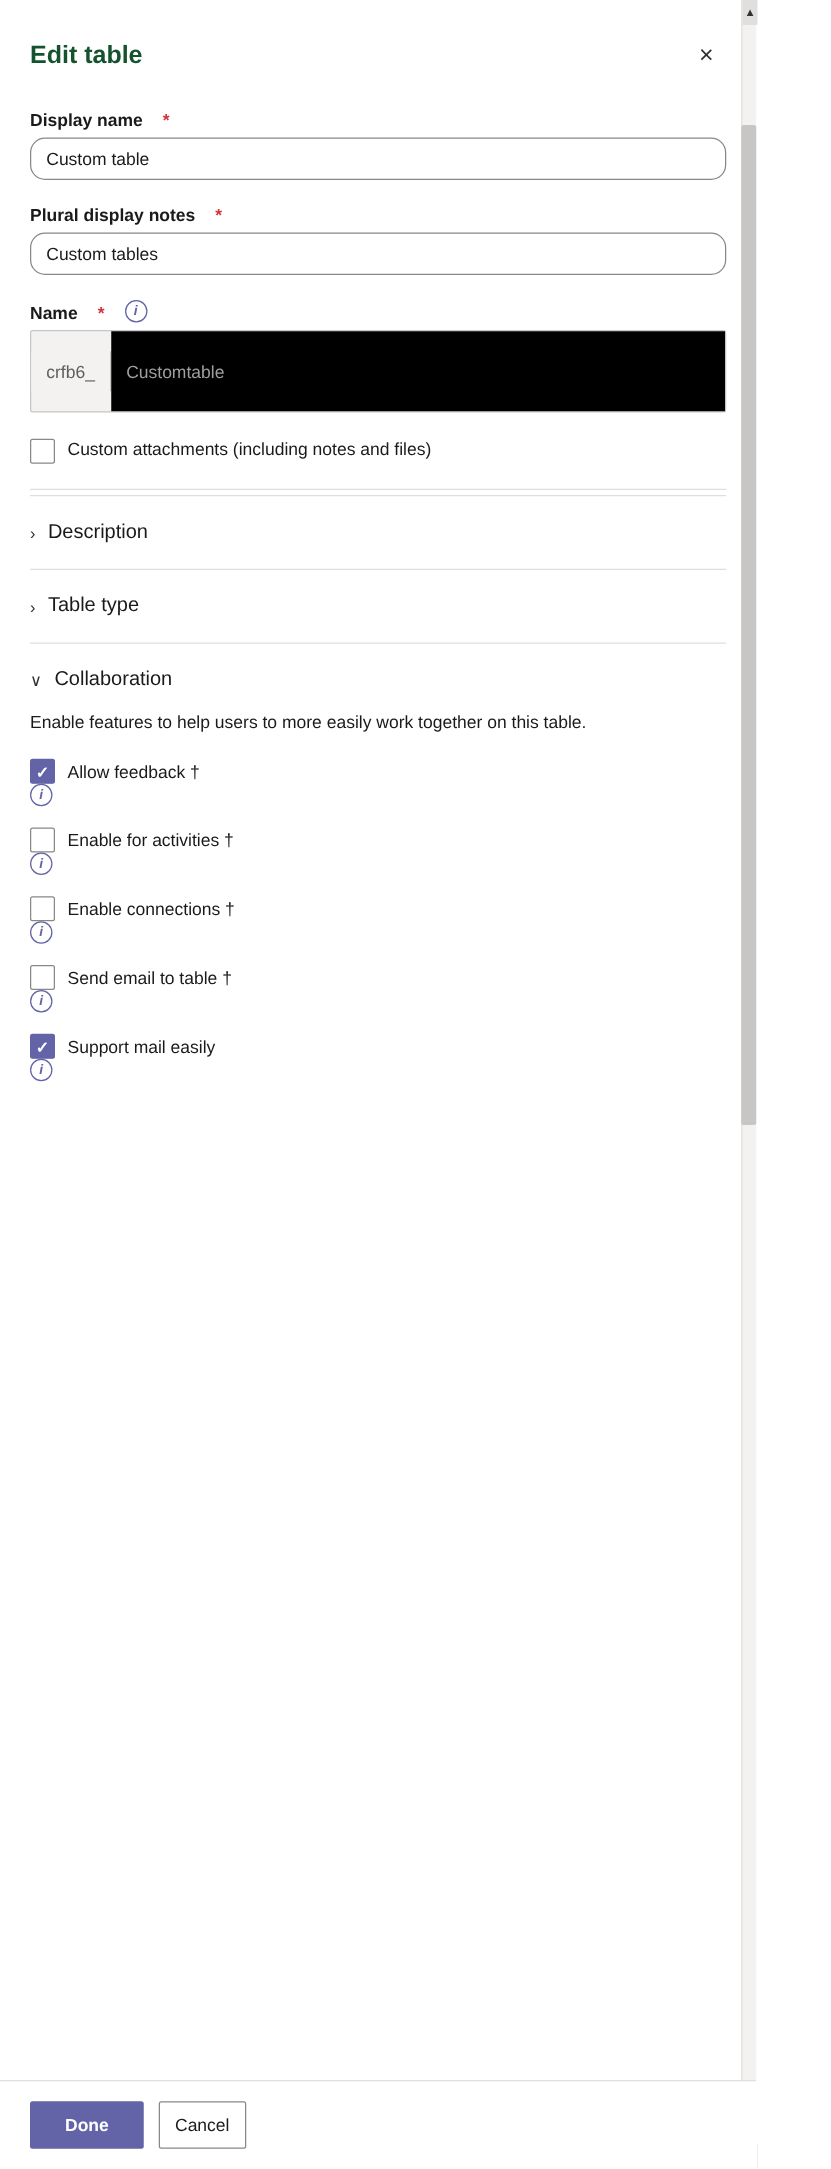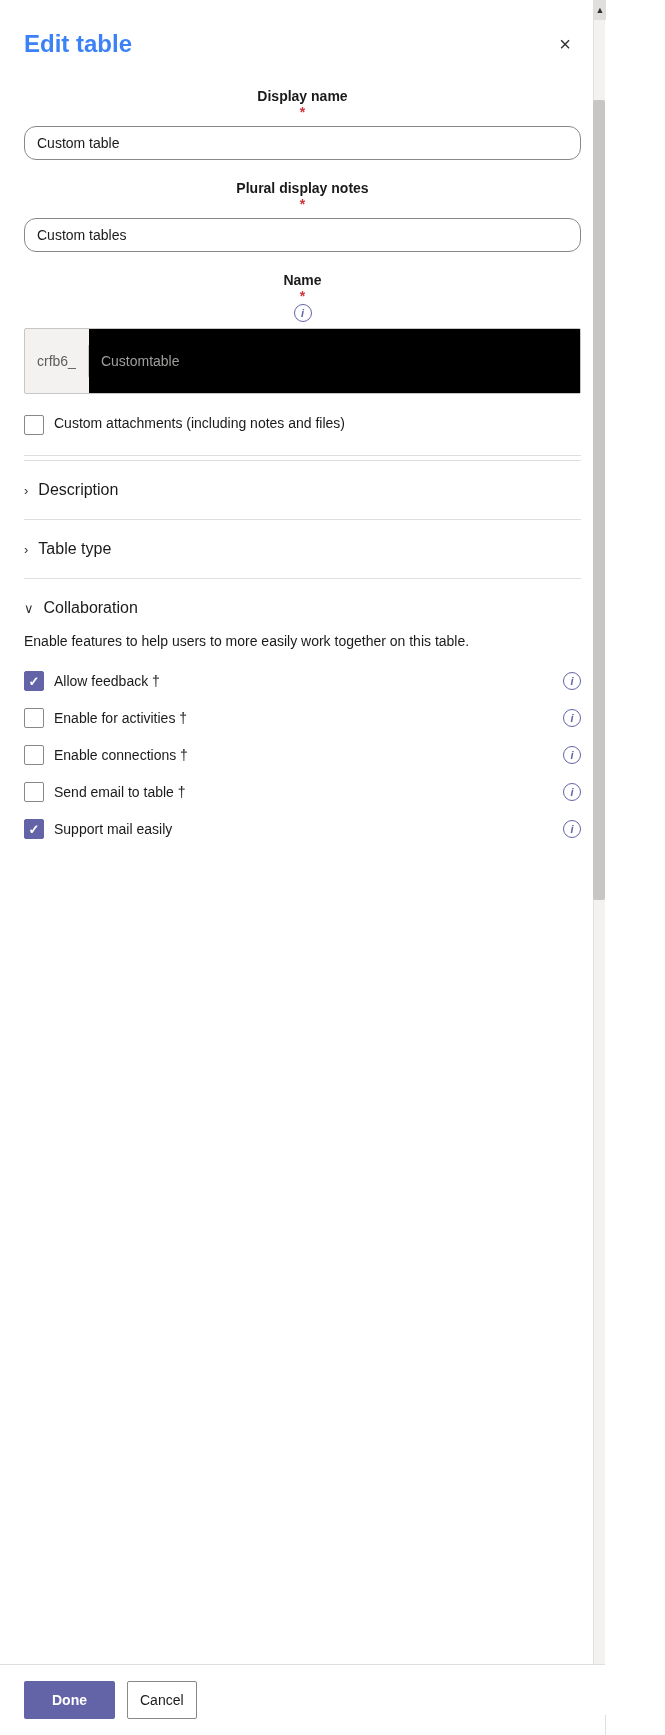--- a/index.html
+++ b/index.html
@@ -18,23 +18,23 @@
       padding: 28px 24px 24px 24px;
       position: relative;
     }
     .panel-header {
       display: flex;
       align-items: center;
       justify-content: space-between;
       margin-bottom: 28px;
     }
     .panel-title {
-      font-size: 24px;
+      font-size: 20px;
       font-weight: 700;
-      color: #3b82f6;
+      color: #14532d;
     }
     .close-btn {
       background: none;
       border: none;
       cursor: pointer;
       font-size: 20px;
       color: #323130;
       padding: 4px;
       display: flex;
       align-items: center;
@@ -42,23 +42,22 @@
       width: 32px;
       height: 32px;
     }
 
     .field-label {
       font-size: 14px;
       font-weight: 600;
       color: #1a1a1a;
       margin-bottom: 6px;
       display: flex;
-      align-items: center;
-      gap: 0;
-      flex-direction: column;
+      align-items: flex-end;
+      gap: 16px;
     }
     .required-star {
       color: #d13438;
       font-size: 14px;
     }
     .text-input {
       width: 100%;
       border: 1px solid #8a8886;
       border-radius: 12px;
       padding: 8px 12px;
@@ -187,23 +186,24 @@
     .collaboration-description {
       font-size: 14px;
       color: #1a1a1a;
       margin-top: 14px;
       margin-bottom: 18px;
       line-height: 1.5;
     }
 
     .collab-item {
       display: flex;
-      align-items: center;
+      align-items: flex-start;
       justify-content: space-between;
       margin-bottom: 16px;
+      flex-direction: column;
     }
     .collab-left {
       display: flex;
       align-items: center;
       gap: 10px;
     }
     .collab-label {
       font-size: 14px;
       color: #1a1a1a;
     }

